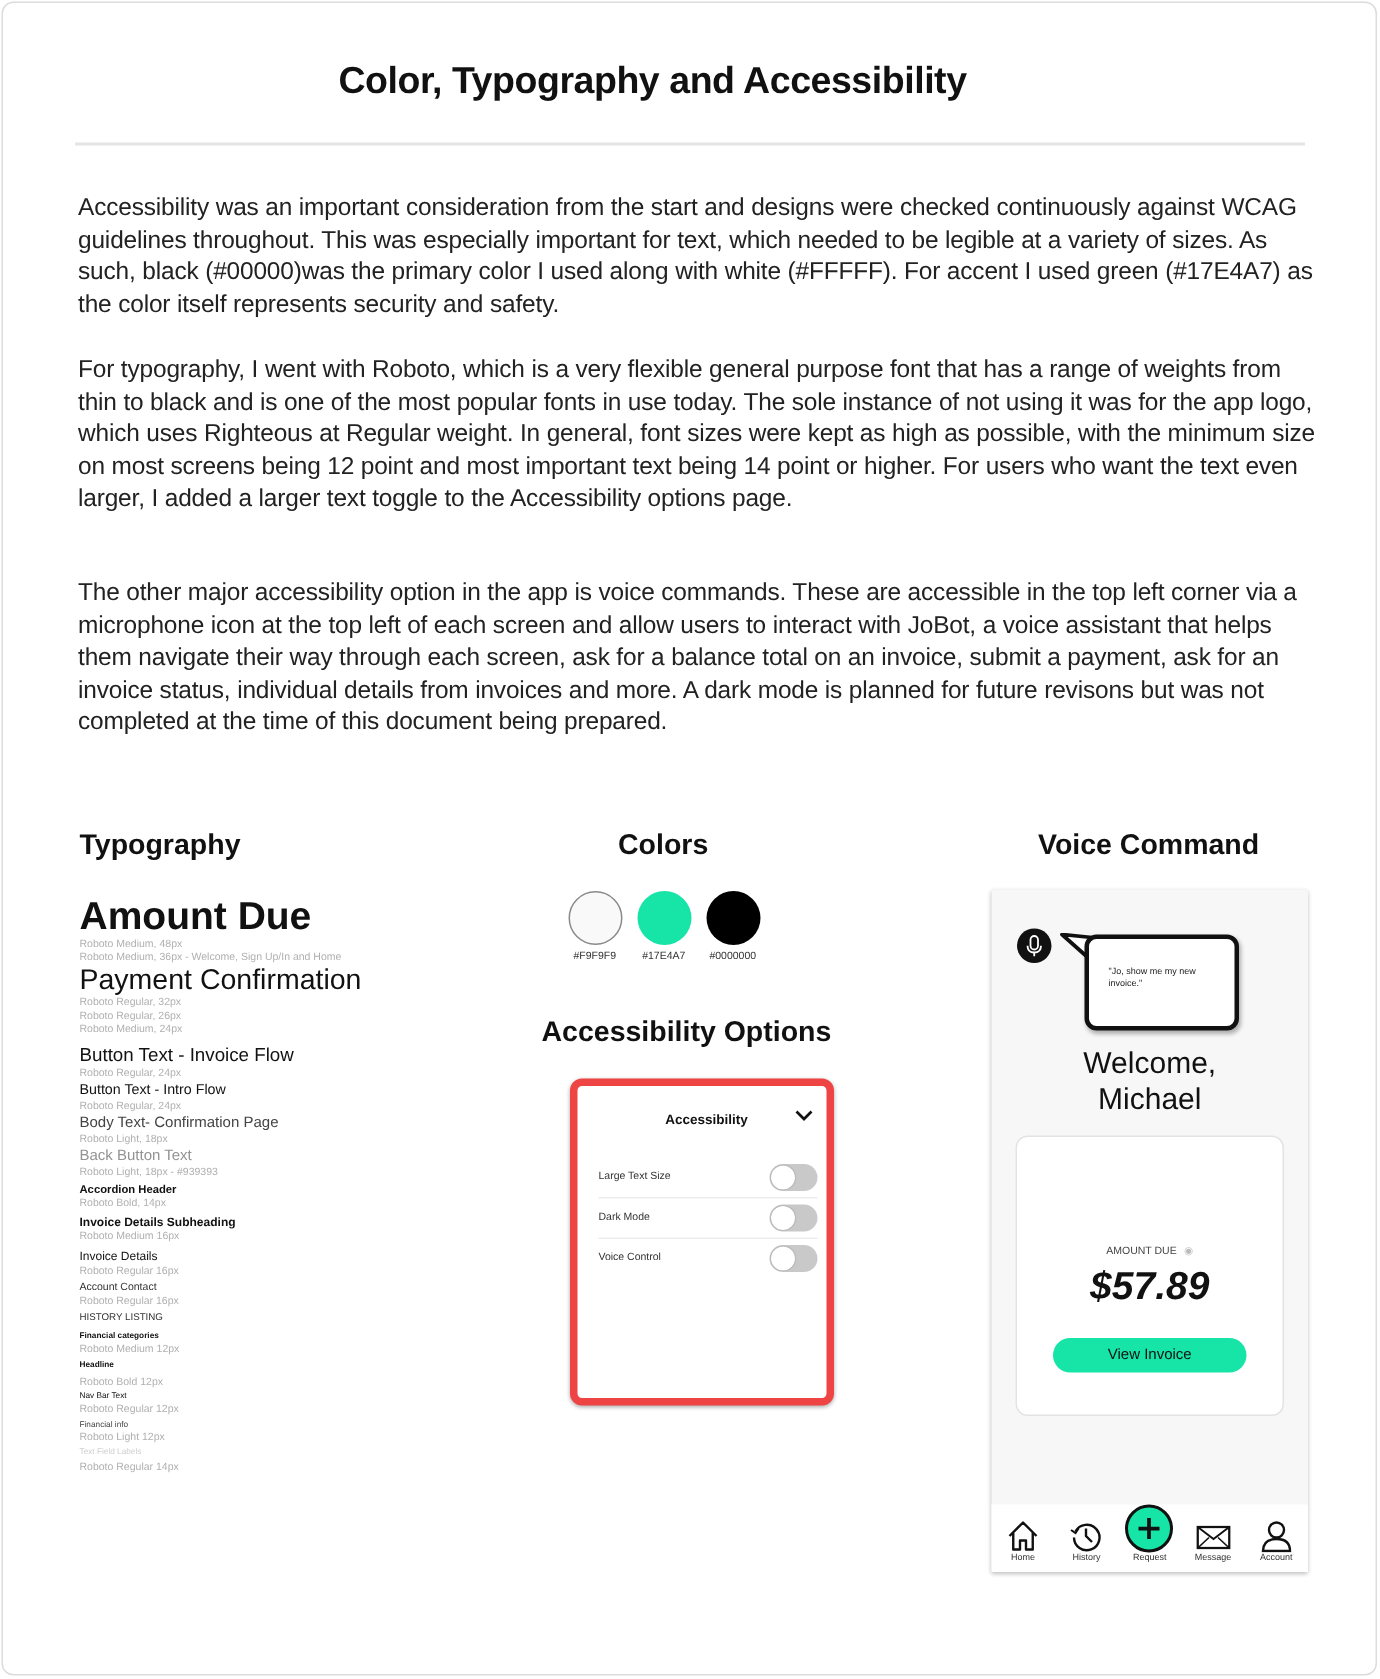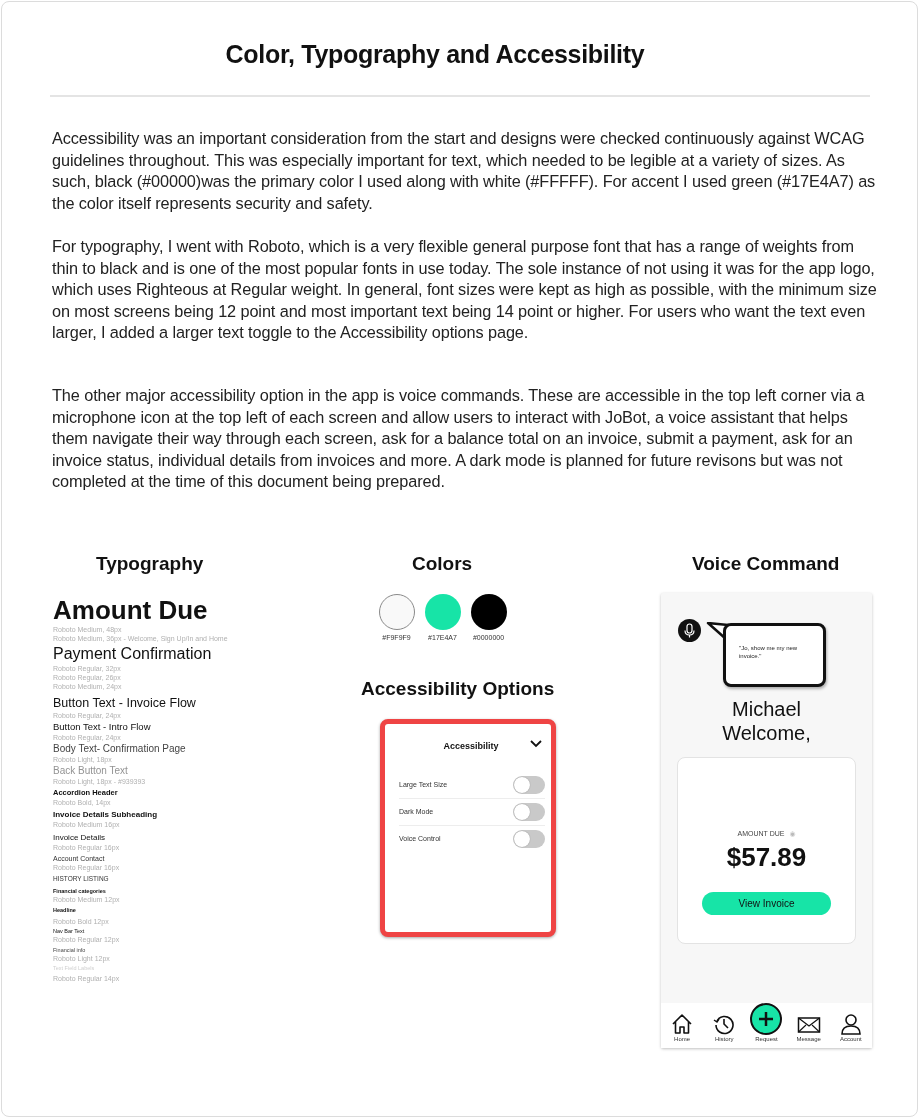--- a/index.html
+++ b/index.html
@@ -39,50 +39,50 @@
   
   .phone { position: absolute; left: 661px; top: 593px; width: 211px; height: 455px; background: #f7f7f7; border-radius: 2px; box-shadow: 0 1px 3px rgba(0,0,0,0.25); }
   .mic { position: absolute; left: 17px; top: 26px; width: 23px; height: 23px; border-radius: 50%; background: #111; }
   .bubble { position: absolute; left: 62px; top: 30px; width: 103px; height: 64px; background: #fff; border: 3px solid #111; border-radius: 8px; box-shadow: 1px 2px 3px rgba(0,0,0,0.3); }
   .bubble .q { position: absolute; left: 13px; top: 18px; width: 75px; font-size: 6px; line-height: 8px; color: #222; }
   .bubble-tail { position: absolute; left: 45px; top: 29px; width: 24px; height: 18px; }
   .welcome { position: absolute; top: 104px; left: 0; width: 211px; text-align: center; font-size: 20px; line-height: 24px; color: #111; }
   .inv-card { position: absolute; left: 16px; top: 164px; width: 179px; height: 187px; background: #fff; border: 1px solid #e3e3e3; border-radius: 8px; }
   .inv-card .msg { position: absolute; top: 28px; left: 0; width: 177px; text-align: center; font-size: 10px; font-weight: bold; line-height: 12px; }
   .inv-card .amt-lbl { position: absolute; top: 72px; left: 0; width: 177px; text-align: center; font-size: 7px; color: #444; }
-  .inv-card .amt { position: absolute; top: 84px; left: 0; width: 177px; text-align: center; font-size: 26px; font-weight: bold; }
+  .inv-card .amt { position: absolute; top: 84px; left: 0; width: 177px; text-align: center; font-size: 26px; font-weight: bold; font-style: italic; }
   .inv-card .btn { position: absolute; top: 134px; left: 24px; width: 129px; height: 23px; border-radius: 12px; background: #17E4A7; font-size: 10px; text-align: center; line-height: 23px; color: #111; }
   .nav { position: absolute; left: 0; top: 410px; width: 211px; height: 45px; background: #fff; display: flex; justify-content: space-around; align-items: flex-end; padding-bottom: 6px; }
   .nav-item { display: flex; flex-direction: column; align-items: center; width: 36px; }
   .nav-item svg { display: block; }
   .nav-item .nl { font-size: 6px; color: #333; margin-top: 1px; }
   .plus-btn { width: 32px; height: 32px; border-radius: 50%; background: #17E4A7; border: 2px solid #111; display: flex; align-items: center; justify-content: center; margin-top: -8px; }
 </style>
 </head>
 <body>
 
 <div class="frame"></div>
 
 <h1 class="title">Color, Typography and Accessibility</h1>
 <div class="rule"></div>
 
 <p class="body-text p1">Accessibility was  an important consideration from the start and designs were checked continuously against WCAG guidelines throughout. This was especially important for text, which needed to be legible at a variety of sizes. As such, black (#00000)was the primary color I used along with white (#FFFFF). For accent I used green (#17E4A7) as the color itself represents security and safety.</p>
 <p class="body-text p2">For typography, I went with Roboto, which is a very flexible general purpose font that has a range of weights from thin to black and is one of the most popular fonts in use today. The sole instance of not using it was for the app logo, which uses Righteous at Regular weight. In general, font sizes were kept as high as possible, with the minimum size on most screens being 12 point and most important text being 14 point or higher. For users who want the text even larger, I added a larger text toggle to the Accessibility options page.</p>
 <p class="body-text p3">The other major accessibility option in the app is voice commands. These are accessible in the top left corner via a microphone icon at the top left of each screen and allow users to interact with JoBot, a voice assistant that helps them navigate their way through each screen, ask for a balance total on an invoice, submit a payment, ask for an invoice status, individual details from invoices and more. A dark mode is planned for future revisons but was not completed at the time of this document being prepared.</p>
 
-<h2 class="section-h" style="left:53px; top:553px;margin-left:43px;">Typography</h2>
+<h2 class="section-h" style="left:53px; top:553px;">Typography</h2>
 <h2 class="section-h" style="left:412px; top:553px;">Colors</h2>
 <h2 class="section-h" style="left:692px; top:553px;">Voice Command</h2>
 <h2 class="section-h" style="left:361px; top:678px;">Accessibility Options</h2>
 
 <div class="typo">
   <span class="row" style="font-size:26px; font-weight:bold; line-height:30px;">Amount Due</span>
   <span class="cap">Roboto Medium, 48px</span>
   <span class="cap">Roboto Medium, 36px - Welcome, Sign Up/In and Home</span>
-  <span class="row" style="font-size:16px; line-height:20px; margin-top:1px;">Payment Confirmation</span>
+  <span class="row" style="font-size:19px; line-height:20px; margin-top:1px;">Payment Confirmation</span>
   <span class="cap">Roboto Regular, 32px</span>
   <span class="cap">Roboto Regular, 26px</span>
   <span class="cap">Roboto Medium, 24px</span>
   <span class="row" style="font-size:12.5px; line-height:15px; margin-top:5px;">Button Text - Invoice Flow</span>
   <span class="cap">Roboto Regular, 24px</span>
   <span class="row" style="font-size:9.5px; line-height:12px; margin-top:1px;">Button Text - Intro Flow</span>
   <span class="cap">Roboto Regular, 24px</span>
   <span class="row" style="font-size:10px; line-height:12px; color:#444; margin-top:1px;">Body Text- Confirmation Page</span>
   <span class="cap">Roboto Light, 18px</span>
   <span class="row" style="font-size:10px; line-height:12px; color:#939393; margin-top:1px;">Back Button Text</span>
@@ -158,22 +158,22 @@
       <line x1="11.5" y1="16" x2="11.5" y2="18.5" stroke="#fff" stroke-width="1.2"></line>
     </svg>
   </div>
   <svg class="bubble-tail" viewBox="0 0 24 18">
     <path d="M2 1 L22 3 L20 17 Z" fill="#fff" stroke="#111" stroke-width="2.5" stroke-linejoin="round"></path>
   </svg>
   <div class="bubble">
     <div class="q">"Jo, show me my new invoice."</div>
   </div>
   <div class="welcome">
+    <div>Welcome,</div>
     <div>Michael</div>
-    <div>Welcome,</div>
   </div>
   <div class="inv-card">
     <div class="amt-lbl">
       <span>AMOUNT DUE</span>
       <span style="color:#bbb; margin-left:3px;">◉</span>
     </div>
     <div class="amt">$57.89</div>
     <div class="btn">View Invoice</div>
   </div>
   <div class="nav">

